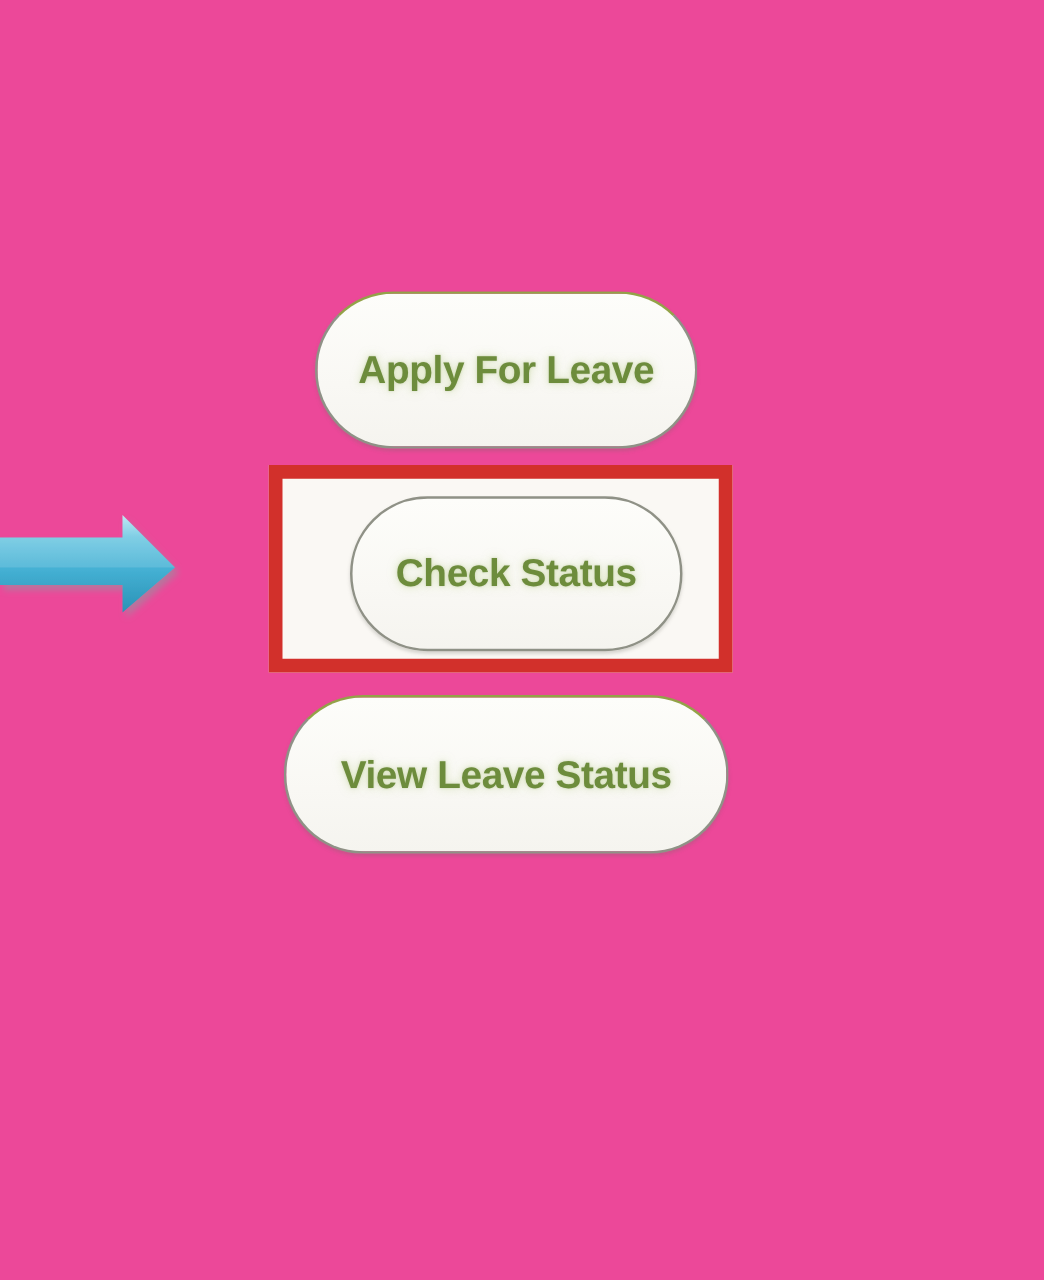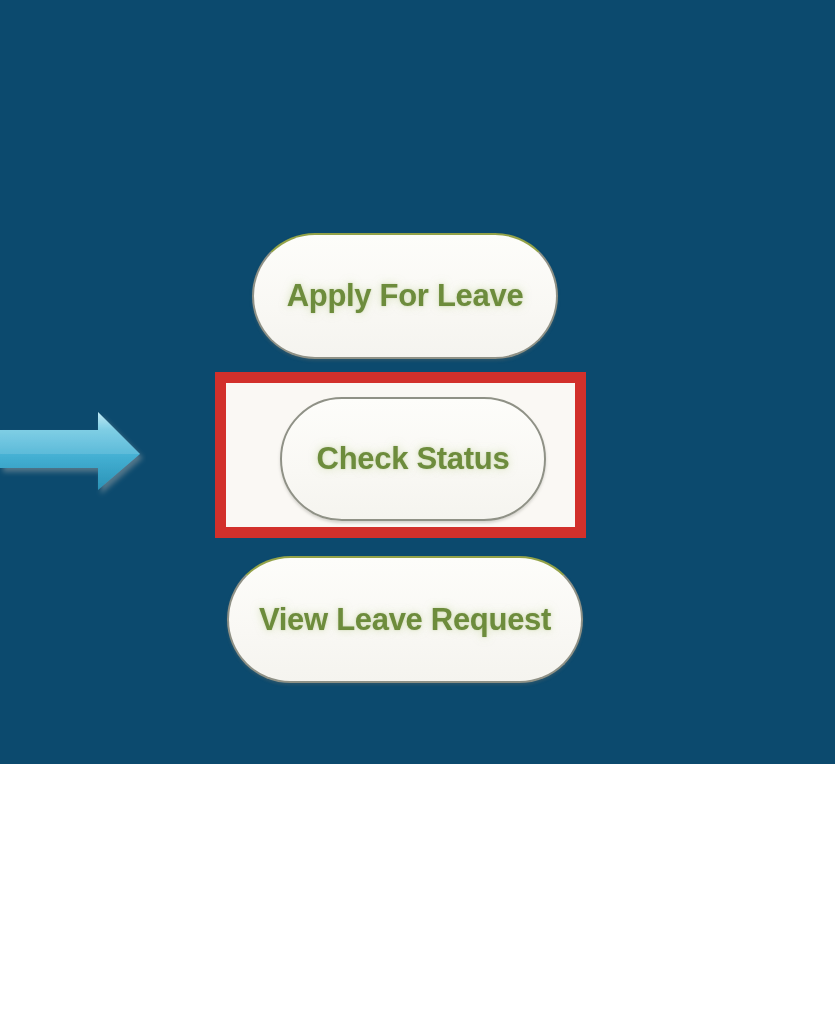--- a/index.html
+++ b/index.html
@@ -3,22 +3,22 @@
 <meta charset="utf-8">
 <style>
   html, body {
     margin: 0;
     padding: 0;
     background: #ffffff;
   }
   .screen {
     position: relative;
     width: 835px;
-    height: 764px;
-    background: #0c4a6e;
+    height: 1024px;
+    background: #ec4899;
     overflow: hidden;
     font-family: "Liberation Sans", sans-serif;
   }
 
   
   .pill {
     position: absolute;
     background: linear-gradient(180deg, #fdfdfa 0%, #f9f8f4 60%, #f5f4ef 100%);
     border: 2.5px solid #8f9186;
     border-radius: 70px;
@@ -101,15 +101,15 @@
     <polygon points="0,21 98,21 98,3 140,45 98,81 98,59 0,59" fill="url(#arrowGrad)" filter="url(#arrowShadow)"></polygon>
     <polygon points="0,21 98,21 98,3 140,45 98,45 0,45" fill="#ffffff" opacity="0.12"></polygon>
   </svg>
 
   <button class="pill btn-apply green-top">Apply For Leave</button>
 
   <div class="highlight-box"></div>
 
   <button class="pill btn-check">Check Status</button>
 
-  <button class="pill btn-view green-top">View Leave Request</button>
+  <button class="pill btn-view green-top">View Leave Status</button>
 
 </div>
 
 </body></html>

